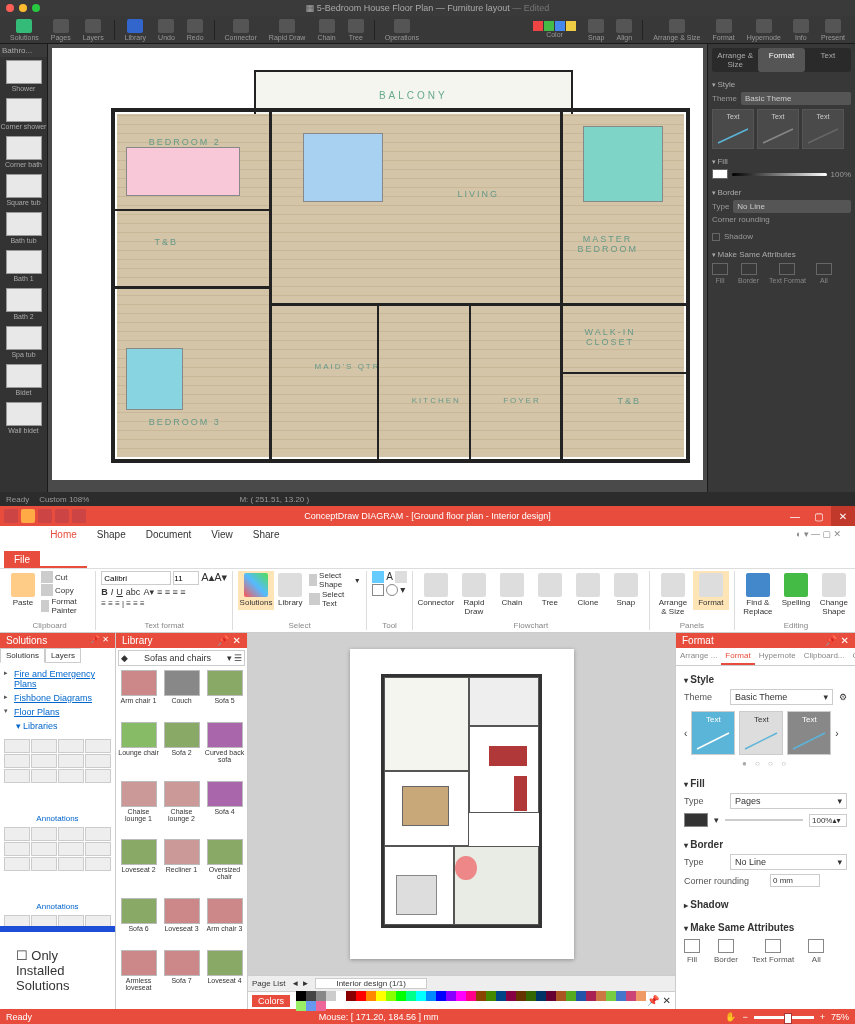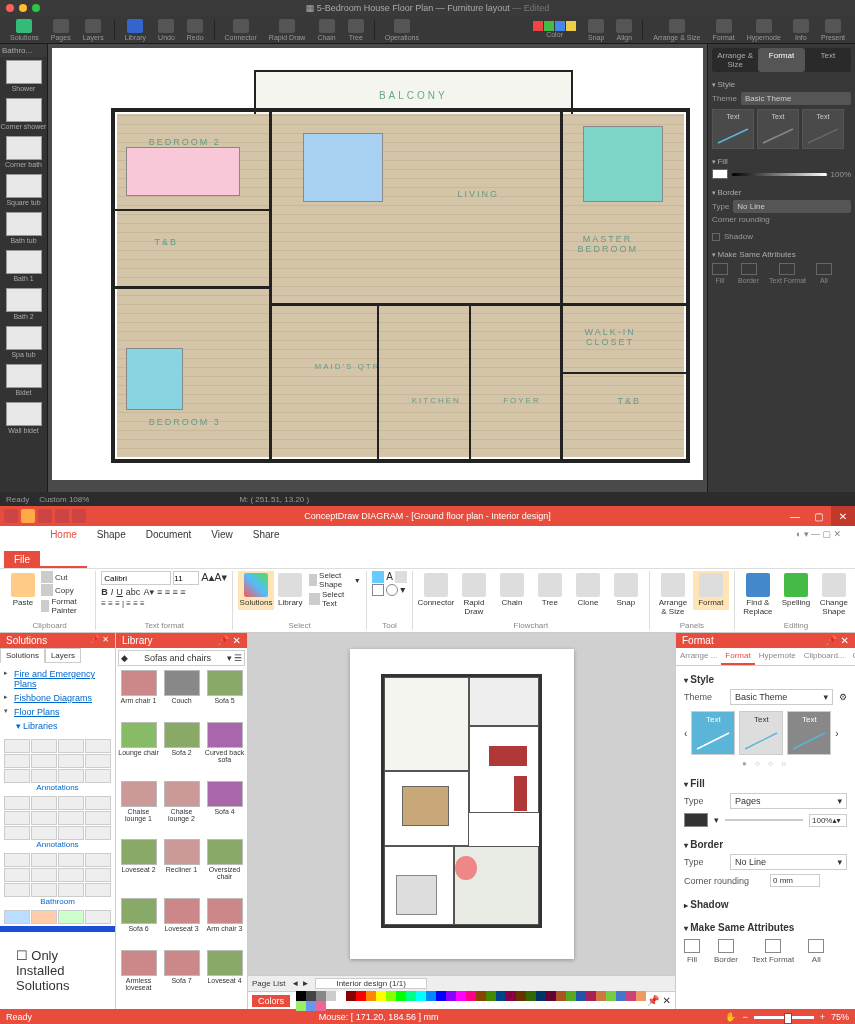--- a/index.html
+++ b/index.html
@@ -98,21 +98,21 @@
 .win-tree{padding:4px;font-size:9px;}
 .win-tree-item{padding:2px 0 2px 10px;color:#333;position:relative;}
 .win-tree-item::before{content:"▸";position:absolute;left:0;font-size:7px;color:#555;}
 .win-tree-item.exp::before{content:"▾";}
 .win-tree-item.link{color:#0066cc;text-decoration:underline;}
 .win-tree-sub{margin-left:12px;color:#0066cc;padding:2px 0;}
 .win-libs{padding:2px 4px;overflow:auto;flex:1;}
 .win-lib-cat{margin-bottom:4px;}
 .win-lib-grid{display:grid;grid-template-columns:repeat(4,1fr);gap:1px;}
 .win-lib-grid span{height:14px;background:#eee;border:1px solid #ccc;}
-.win-lib-lbl{text-align:center;font-size:8px;color:#0066cc;}
+.win-lib-lbl{text-align:center;font-size:8px;color:#0066cc;margin-top:31px;}
 .win-chkonly{font-size:13px;padding:16px;border-top:6px solid #1d4ed8;}
 
 .win-libpanel{width:132px;background:#fff;border-right:1px solid #ccc;display:flex;flex-direction:column;}
 .win-lib-hdr{background:#e74c3c;color:#fff;padding:2px 6px;font-size:10px;display:flex;justify-content:space-between;}
 .win-lib-sel{margin:2px;padding:2px;border:1px solid #ccc;font-size:9px;display:flex;justify-content:space-between;}
 .win-lib-items{flex:1;overflow:auto;padding:2px;display:grid;grid-template-columns:repeat(3,1fr);gap:2px;}
 .win-lib-item{display:flex;flex-direction:column;align-items:center;}
 .win-lib-thumb{width:36px;height:26px;border:1px solid #bbb;background:#f5f5f5;}
 .win-lib-name{font-size:7px;text-align:center;line-height:1;margin-top:1px;}
 

